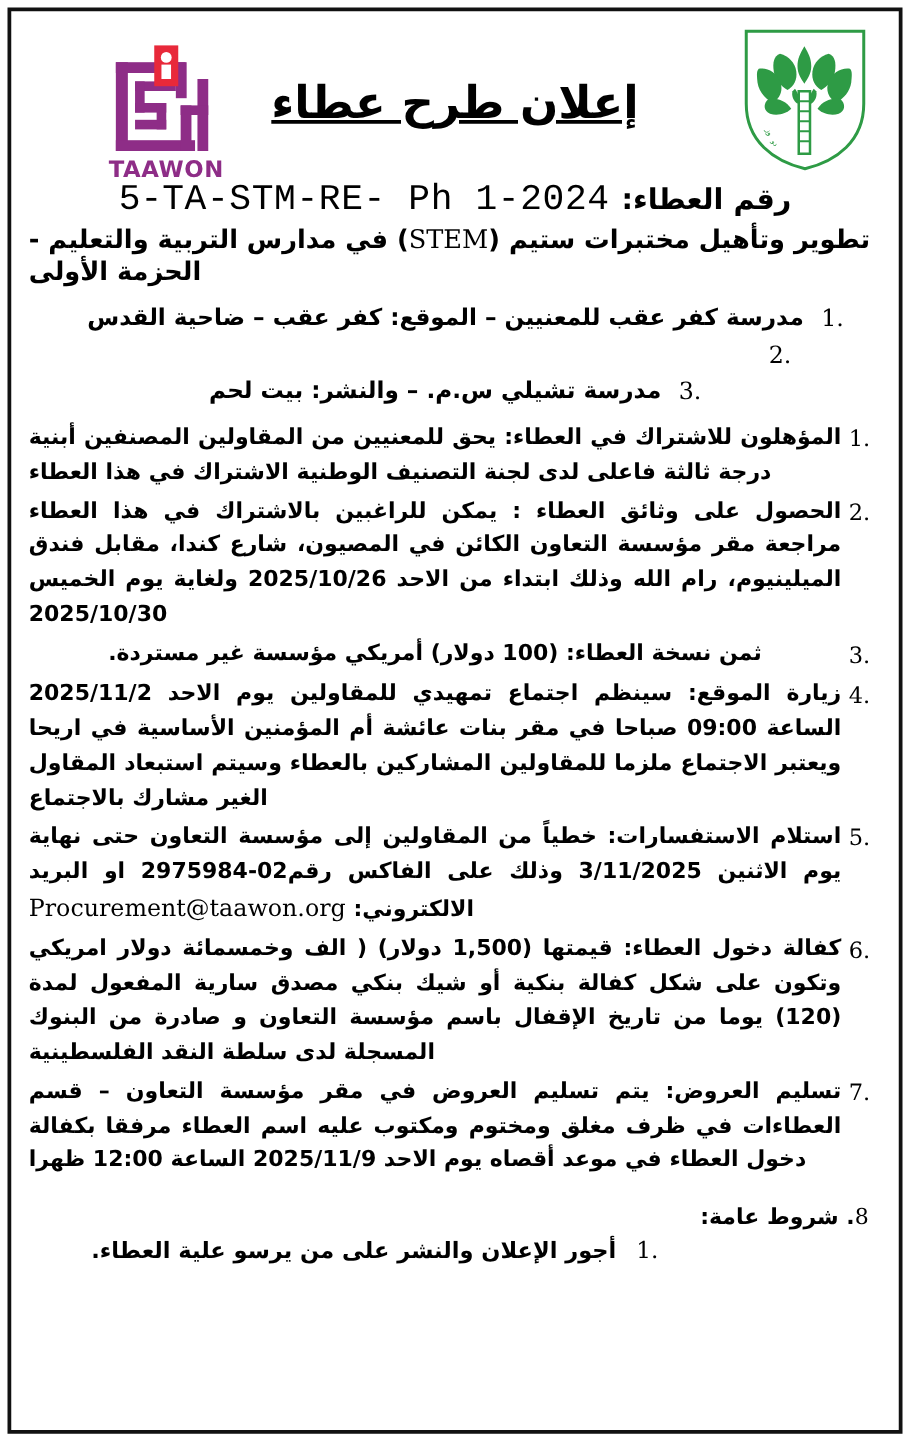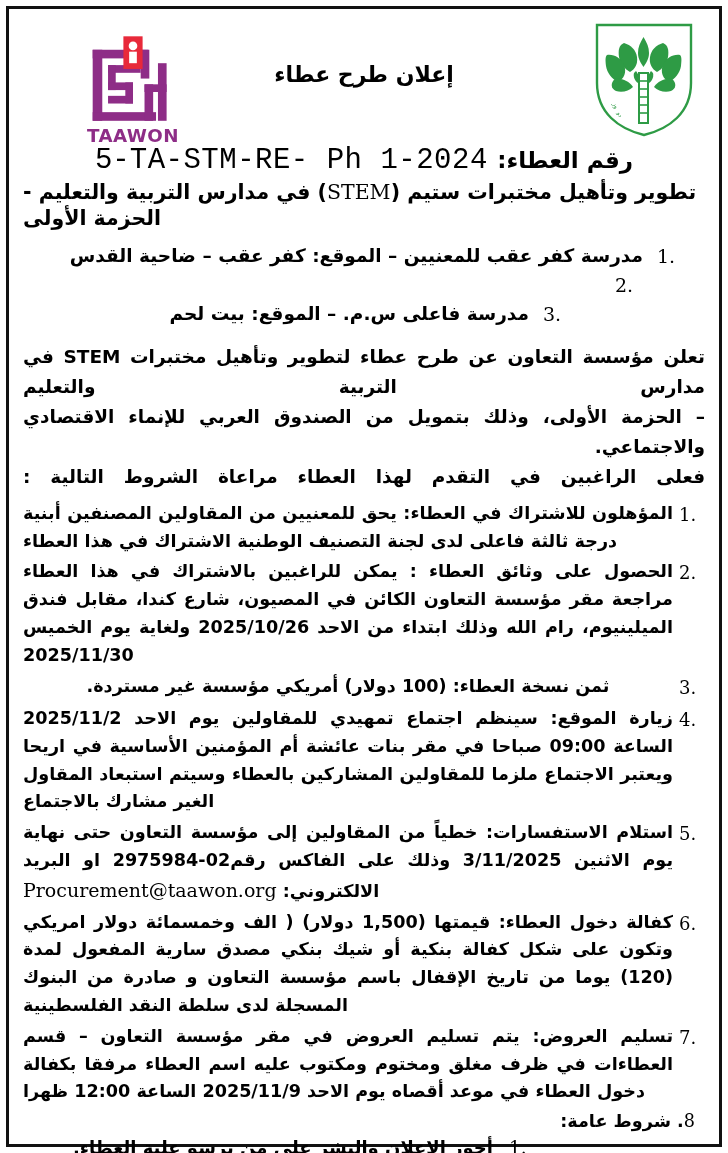--- a/index.html
+++ b/index.html
@@ -39,25 +39,26 @@
   .logo-seal{
     position:absolute;right:8px;top:2px;
     width:106px;height:116px;
   }
   .header-titles{
     position:absolute;left:0;right:0;top:0;
     text-align:center;
     padding-top:44px;
   }
   .main-title{
-    font-size:22px;
+    font-size:36px;
     font-weight:bold;
     letter-spacing:0px;
     line-height:1.1;
     font-family:"DejaVu Sans","Liberation Sans",sans-serif;
+    text-decoration:underline;
   }
 
   
   .tender-line{
     text-align:center;
     font-size:27px;
     font-weight:bold;
     line-height:1.15;
     margin-top:2px;
     white-space:nowrap;
@@ -165,21 +166,21 @@
     direction:ltr;unicode-bidi:isolate;
     font-size:19px;
   }
 
   
   .general-head{
     font-size:17.6px;
     font-weight:bold;
     text-align:right;
     padding-right:10px;
-    margin-top:2px;
+    margin-top:18px;
   }
   .general-head .gnum{
     font-family:"DejaVu Serif","Liberation Serif",serif;
     font-weight:normal;
     direction:ltr;unicode-bidi:isolate;
   }
   .general-list{
     margin:2px 0 0 0;padding:0;list-style:none;
     font-size:18px;font-weight:bold;line-height:1.62;
   }
@@ -282,38 +283,33 @@
     <ul class="schools">
       <li>
         <span class="num">1.</span>
         <span class="txt">مدرسة كفر عقب للمعنيين – الموقع: كفر عقب – ضاحية القدس</span>
       </li>
       <li>
         <span class="num">2.</span>
       </li>
       <li>
         <span class="num">3.</span>
-        <span class="txt">مدرسة فاعلى س.م. – الموقع: بيت لحم</span>
+        <span class="txt">مدرسة تشيلي س.م. – والنشر: بيت لحم</span>
       </li>
     </ul>
 
-    <div class="intro">
-      <p class="l1">تعلن مؤسسة التعاون عن طرح عطاء لتطوير وتأهيل مختبرات STEM في مدارس التربية والتعليم</p>
-      <p class="l2">– الحزمة الأولى، وذلك بتمويل من الصندوق العربي للإنماء الاقتصادي والاجتماعي.</p>
-      <p class="l3">فعلى الراغبين في التقدم لهذا العطاء مراعاة الشروط التالية :</p>
-    </div>
 
     <ol class="conditions">
       <li>
         <span class="num">1.</span>
         <span class="body">المؤهلون للاشتراك في العطاء: يحق للمعنيين من المقاولين المصنفين أبنية درجة ثالثة فاعلى لدى لجنة التصنيف الوطنية الاشتراك في هذا العطاء</span>
       </li>
       <li>
         <span class="num">2.</span>
-        <span class="body">الحصول على وثائق العطاء : يمكن للراغبين بالاشتراك في هذا العطاء مراجعة مقر مؤسسة التعاون الكائن في المصيون، شارع كندا، مقابل فندق الميلينيوم، رام الله وذلك ابتداء من الاحد 2025/10/26 ولغاية يوم الخميس 2025/11/30</span>
+        <span class="body">الحصول على وثائق العطاء : يمكن للراغبين بالاشتراك في هذا العطاء مراجعة مقر مؤسسة التعاون الكائن في المصيون، شارع كندا، مقابل فندق الميلينيوم، رام الله وذلك ابتداء من الاحد 2025/10/26 ولغاية يوم الخميس 2025/10/30</span>
       </li>
       <li>
         <span class="num">3.</span>
         <span class="body tight" style="text-align:center;text-align-last:center;">ثمن نسخة العطاء: (100 دولار) أمريكي مؤسسة غير مستردة.</span>
       </li>
       <li>
         <span class="num">4.</span>
         <span class="body">زيارة الموقع: سينظم اجتماع تمهيدي للمقاولين يوم الاحد 2025/11/2 الساعة 09:00 صباحا في مقر بنات عائشة أم المؤمنين الأساسية في اريحا ويعتبر الاجتماع ملزما للمقاولين المشاركين بالعطاء وسيتم استبعاد المقاول الغير مشارك بالاجتماع</span>
       </li>
       <li>

